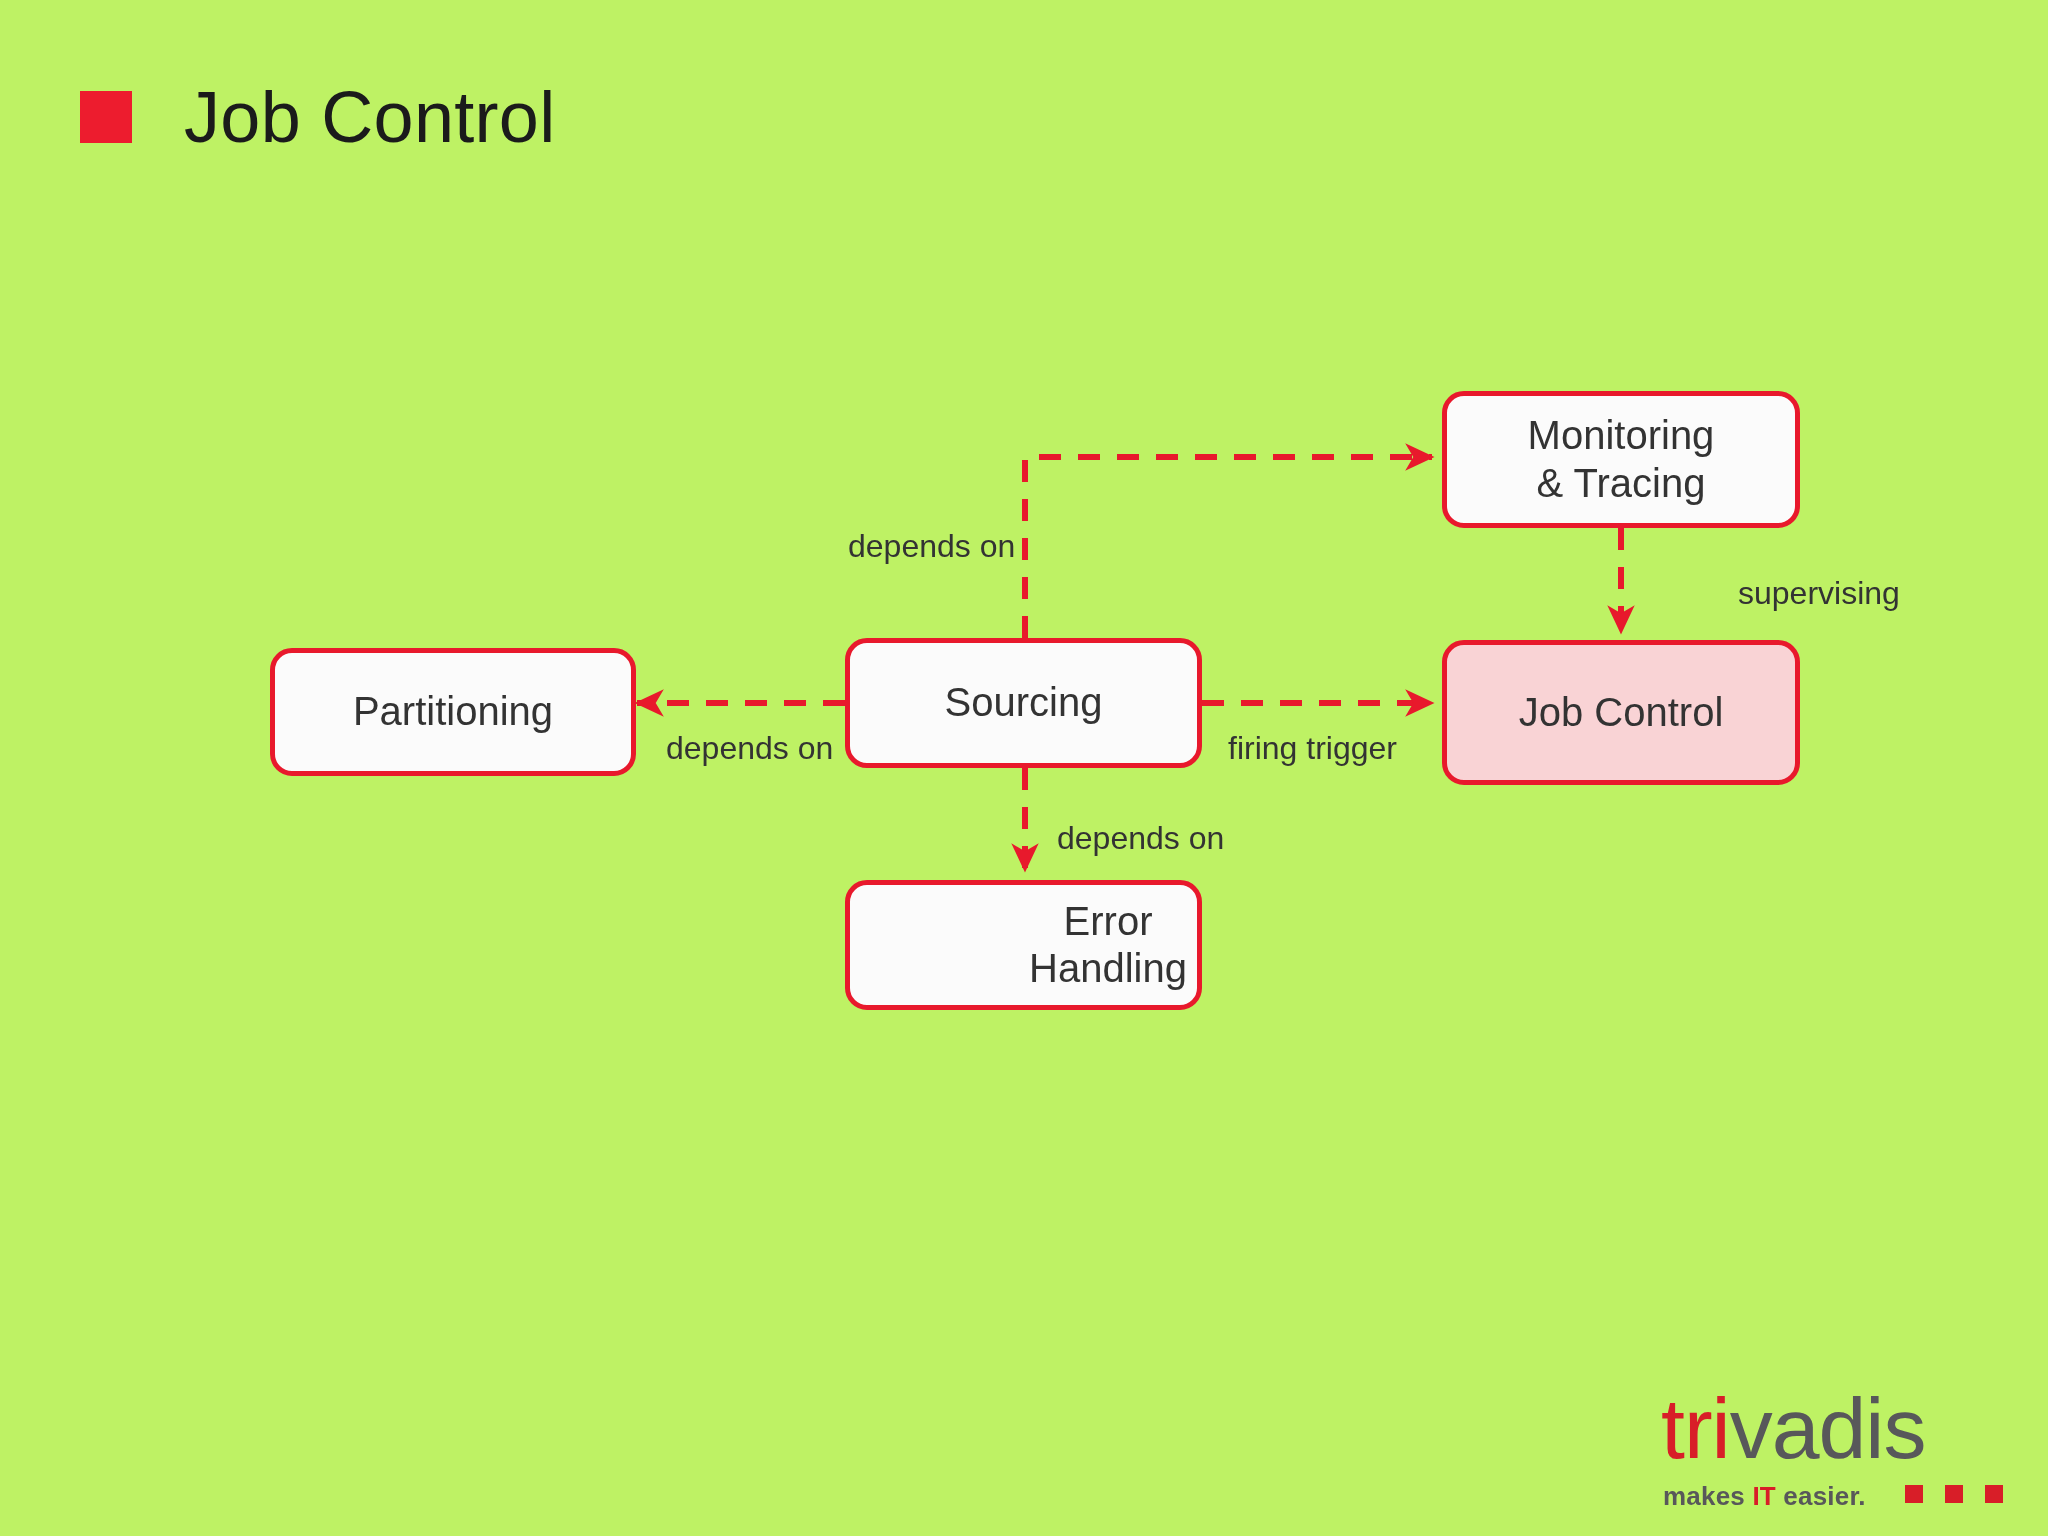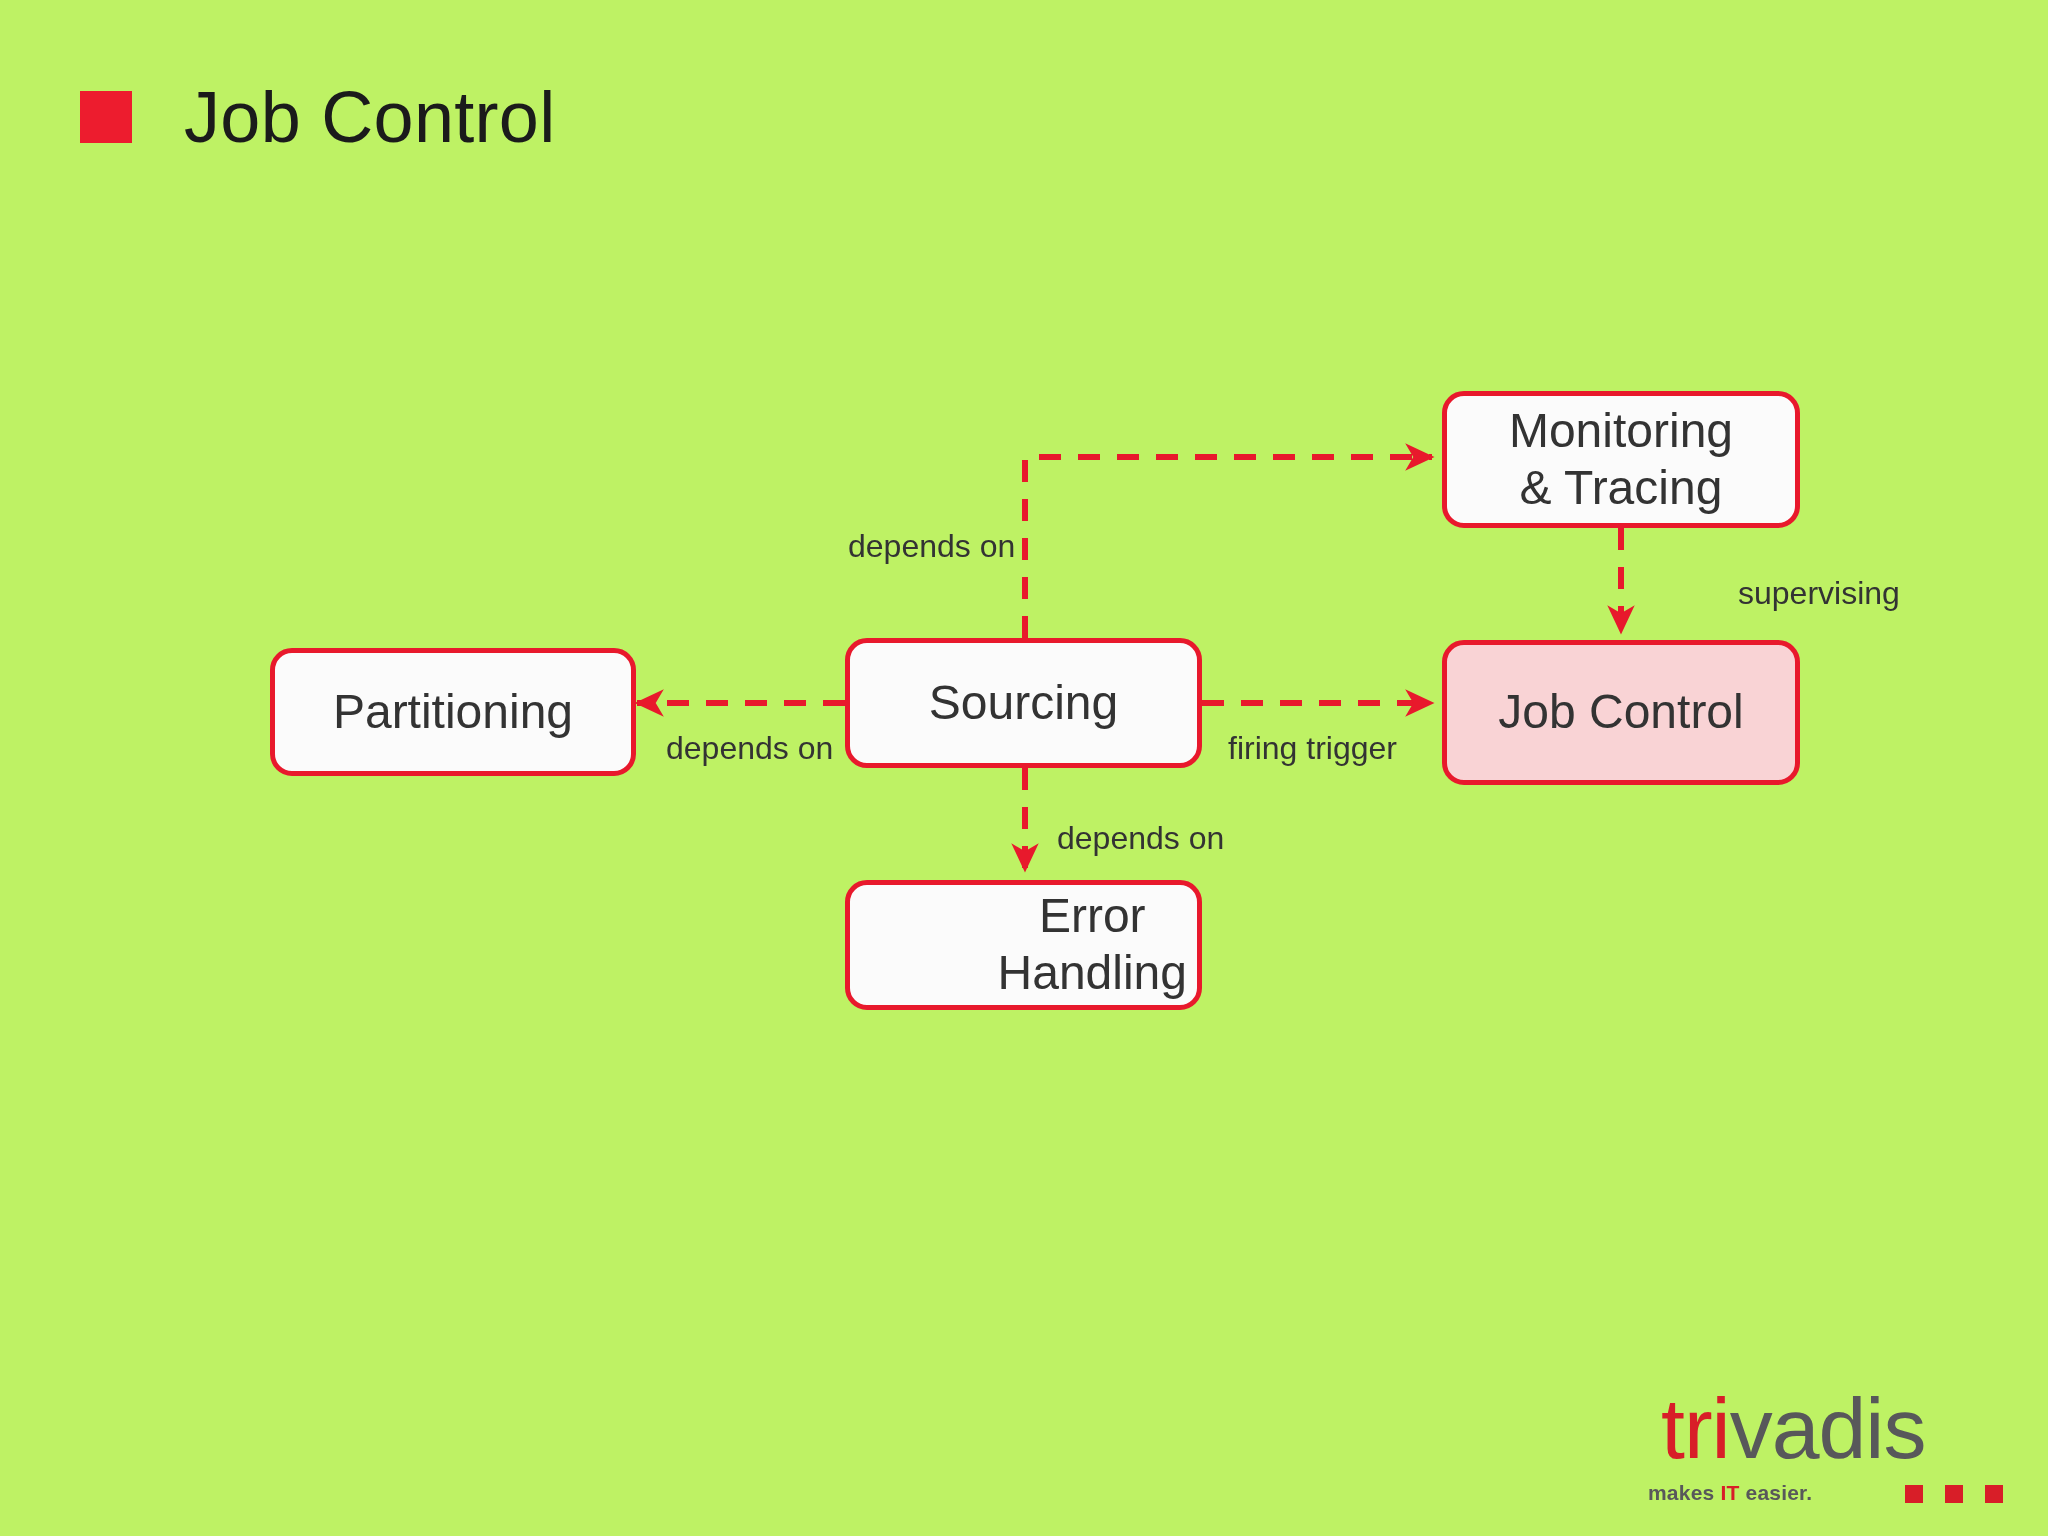--- a/index.html
+++ b/index.html
@@ -55,21 +55,21 @@
     position: absolute;
     box-sizing: border-box;
     border: 5px solid #e8192c;
     border-radius: 22px;
     background: #fbfbfb;
     display: flex;
     align-items: center;
     justify-content: center;
     text-align: center;
     color: #333333;
-    font-size: 48px;
+    font-size: 40px;
     line-height: 1.18;
     z-index: 3;
   }
   .node.highlight {
     background: #f9d3d5;
     border-color: #e8192c;
   }
   .node-label {
     display: block;
     padding: 0 10px;
@@ -130,23 +130,23 @@
     font-size: 86px;
     line-height: 1;
     letter-spacing: -1px;
     font-weight: 400;
     margin-left: 16px;
   }
   .logo-tri   { color: #d81e28; }
   .logo-vadis { color: #58585a; }
   .logo-tagline {
     position: absolute;
-    left: 3px;
+    left: 18px;
     top: 96px;
-    font-size: 21px;
+    font-size: 26px;
     font-weight: bold;
     color: #58585a;
     letter-spacing: 0.2px;
   }
   .logo-tagline .it { color: #d81e28; }
   .logo-dots {
     position: absolute;
     right: 2px;
     top: 100px;
     display: flex;

